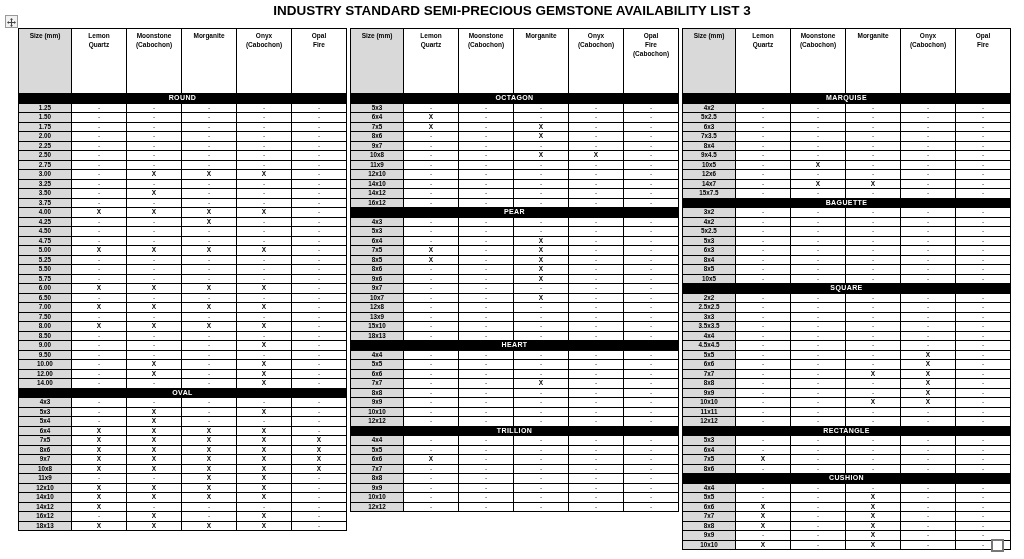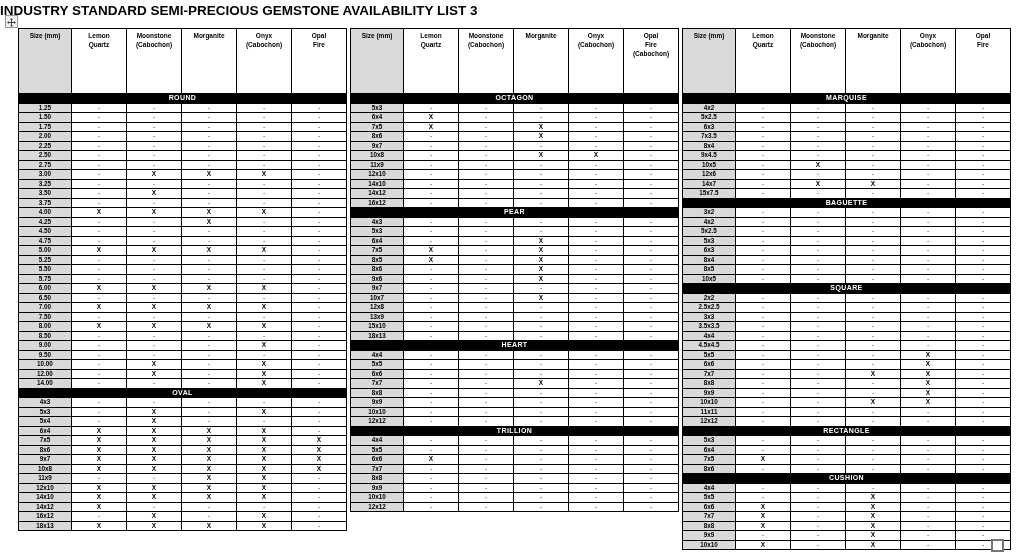--- a/index.html
+++ b/index.html
@@ -1,17 +1,17 @@
 <!DOCTYPE html>
 <html><head>
 <meta charset="utf-8">
 <style>
   html,body{margin:0;padding:0;background:#fff;}
   body{width:1024px;height:559px;position:relative;font-family:"Liberation Sans",sans-serif;overflow:hidden;}
-  .title{position:absolute;top:3px;left:0;width:100%;text-align:left;font-weight:bold;font-size:13.5px;color:#000;}
+  .title{position:absolute;top:3px;left:0;width:100%;text-align:center;font-weight:bold;font-size:13.5px;color:#000;}
   .tables-wrap{position:absolute;left:18px;top:28px;display:flex;gap:3px;align-items:flex-start;}
   table{border-collapse:collapse;table-layout:fixed;}
   col.c-size{width:53px;}
   col.c-data{width:55px;}
   th,td{border:1px solid #000;padding:0;text-align:center;overflow:hidden;white-space:nowrap;}
   th{height:62px;vertical-align:top;font-size:6.5px;font-weight:bold;line-height:9px;padding-top:2px;background:#fff;}
   th.size,td.size{background:#d9d9d9;}
   td{height:8.5px;font-size:6.5px;line-height:8.5px;vertical-align:middle;}
   td.size{font-weight:bold;font-size:6.3px;}
   td.section{background:#000;color:#fff;font-weight:bold;font-size:7px;letter-spacing:.4px;}

